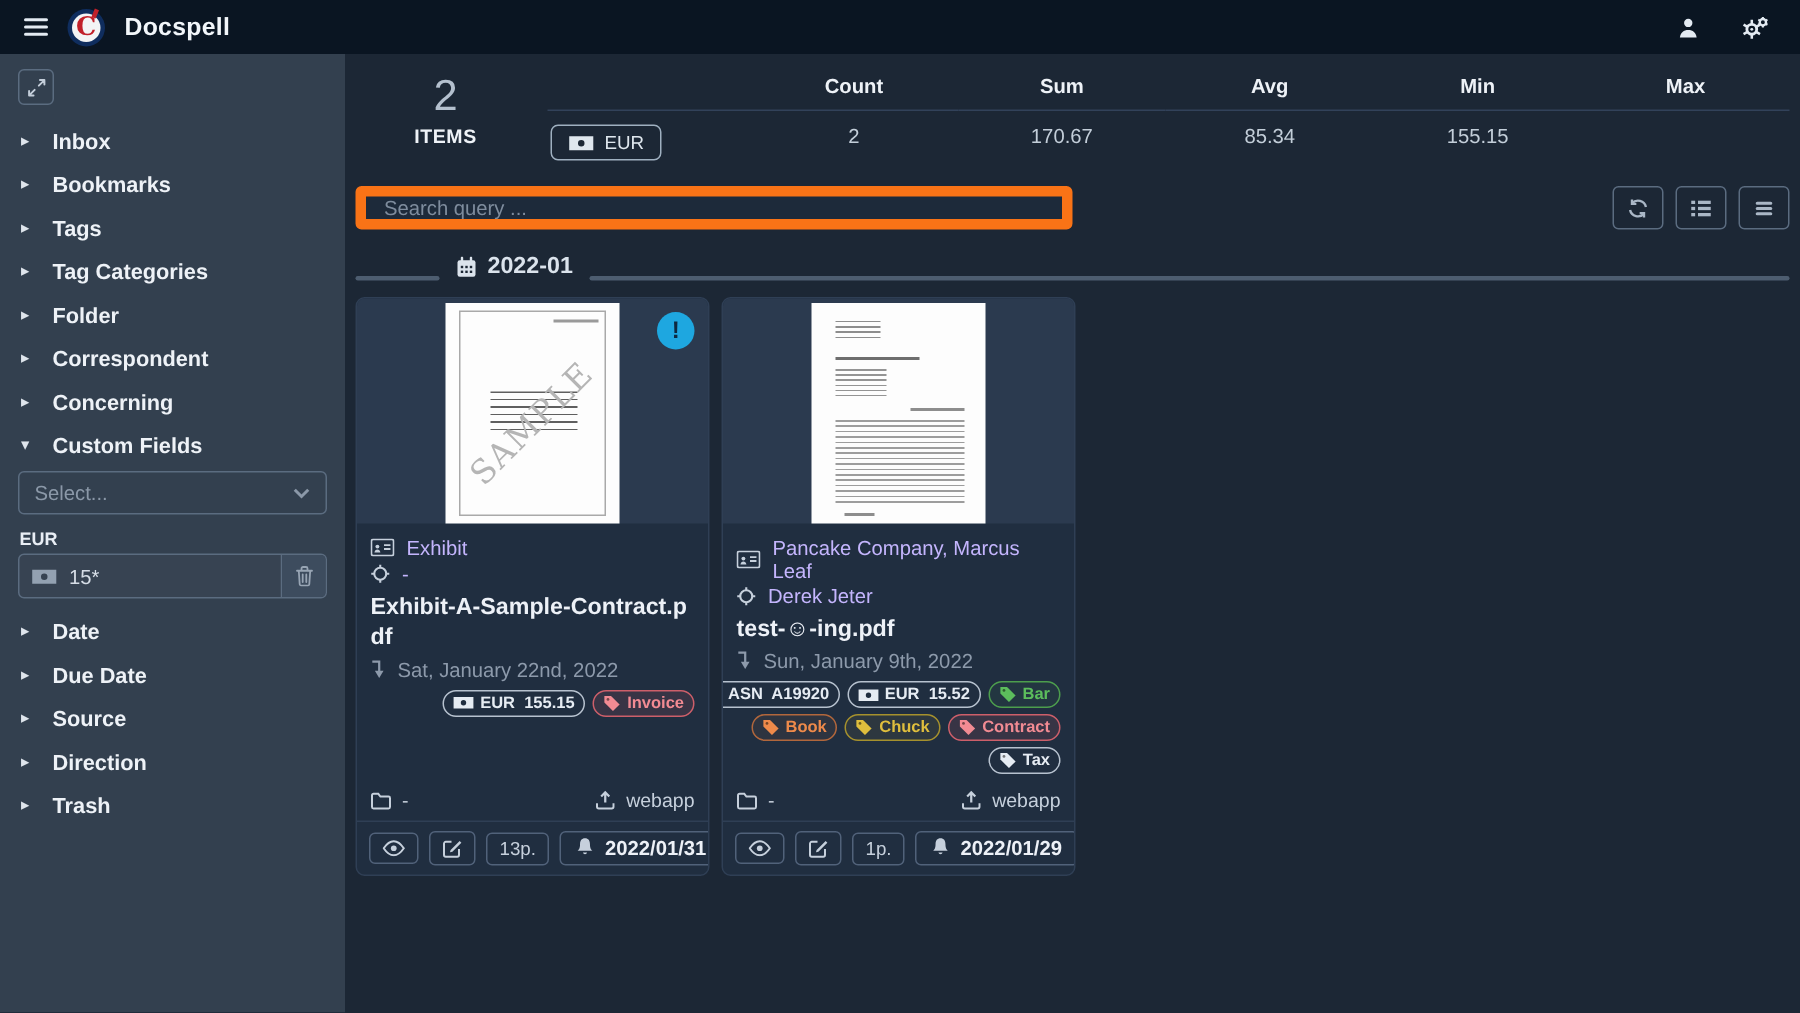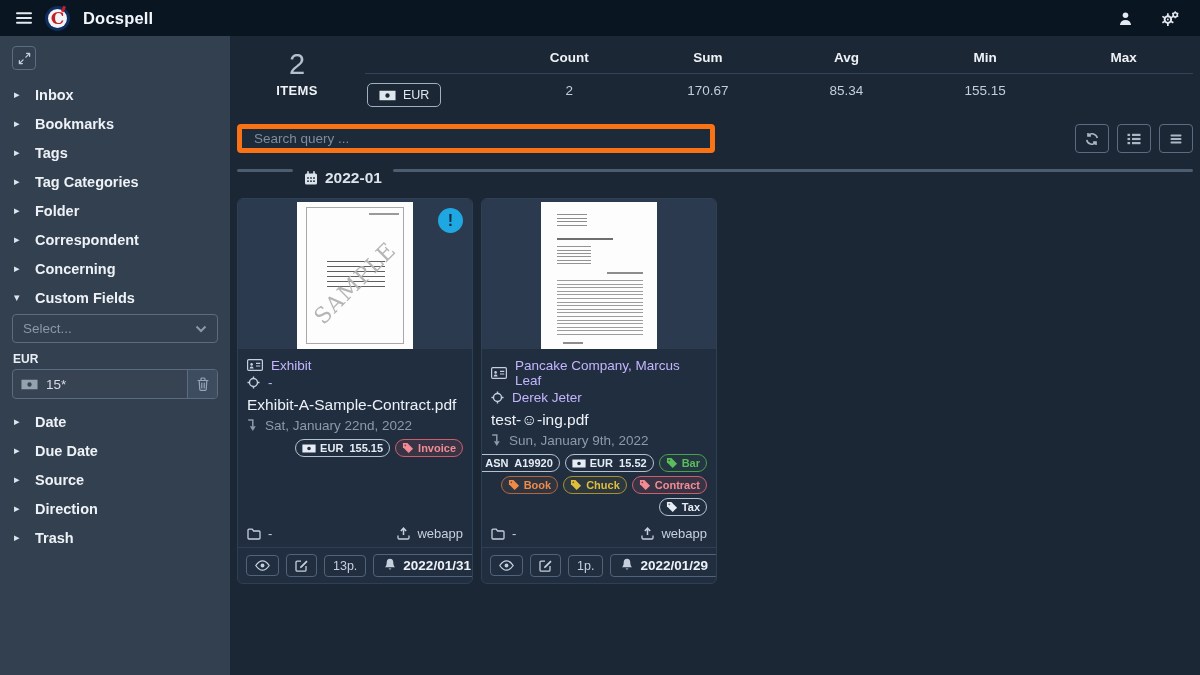--- a/index.html
+++ b/index.html
@@ -50,29 +50,29 @@
   .stats-table{flex:1;display:grid;grid-template-columns:135px repeat(5,1fr);margin-left:8px;}
   .stats-table .th{font-weight:bold;font-size:13.5px;color:#eef2f7;text-align:center;
     padding:4px 0 8px;border-bottom:1px solid #32425a;}
   .stats-table .td{font-size:13.5px;color:#c3ced9;text-align:center;padding:9px 0 4px;}
   .cell-first{text-align:left !important;padding-left:2px !important;}
   .pill{display:inline-flex;align-items:center;gap:7px;border:1px solid #9fb0c0;border-radius:5px;
     padding:4px 11px;font-size:12.5px;color:#dfe7ee;}
 
   
   .search-row{display:flex;justify-content:space-between;align-items:center;margin-top:13px;}
-  .search-input{width:478px;height:29px;background:#1d2a3a;border:5px solid #f97316;border-radius:4px;
+  .search-input{width:478px;height:29px;background:#1d2a3a;border:7px solid #f97316;border-radius:4px;
     padding:0 12px;color:#d6dde6;font-size:13.5px;font-family:inherit;outline:none;}
   .search-input::placeholder{color:#7e8c9d;}
   .tool-btns{display:flex;gap:8px;}
   .tool-btn{width:34px;height:29px;border:1px solid #5b6c80;border-radius:4px;display:flex;
     align-items:center;justify-content:center;color:#aab7c6;background:transparent;}
 
   
-  .group-divider{display:flex;align-items:flex-start;gap:11px;margin:16px 0 11px;}
+  .group-divider{display:flex;align-items:flex-end;gap:11px;margin:16px 0 11px;}
   .line-s{width:56px;height:3px;background:#4d5d70;border-radius:2px;}
   .line-l{flex:1;height:3px;background:#4d5d70;border-radius:2px;}
   .g-label{display:flex;gap:7px;align-items:center;font-weight:bold;font-size:15.5px;color:#dbe3ec;}
 
   
   .cards{display:flex;gap:8px;align-items:stretch;}
   .card{width:236px;border:1px solid #2f3f55;border-radius:6px;background:#202e40;overflow:hidden;
     display:flex;flex-direction:column;}
   .thumb{height:150px;background:#2b3a4f;position:relative;display:flex;justify-content:center;flex:0 0 auto;}
   .page{width:116px;height:147px;background:#fdfdfd;margin-top:3px;position:relative;overflow:hidden;}
@@ -93,21 +93,21 @@
   .p2-sign{position:absolute;top:140px;left:22px;width:20px;height:1.5px;background:#8d8d8d;}
   .alert-badge{position:absolute;top:9px;right:9px;width:25px;height:25px;border-radius:50%;
     background:#1ea7e0;color:#0e2940;display:flex;align-items:center;justify-content:center;
     font-weight:900;font-size:16px;}
   .alert-badge::after{content:"!";}
 
   .meta{padding:6px 9px 4px;}
   .mrow{display:flex;align-items:center;gap:8px;color:#c4b5fd;font-size:13.5px;margin:2.5px 0;}
   .mrow .ic{display:flex;color:#c6d0dc;flex:0 0 auto;}
   .mrow.muted,.mrow.muted .ic{color:#8d9aab;}
-  .card-title{font-weight:normal;font-size:15.5px;color:#edf1f7;margin:5px 0 3px;
+  .card-title{font-weight:bold;font-size:15.5px;color:#edf1f7;margin:5px 0 3px;
     word-break:break-all;line-height:1.32;}
   .badges{display:flex;flex-direction:column;gap:4px;margin-top:6px;justify-content:flex-end;}
   .badge-row{display:flex;justify-content:flex-end;gap:5px;}
   .badge{display:inline-flex;align-items:center;gap:4px;border:1px solid #b7c2cf;border-radius:11px;
     padding:2px 6px;font-weight:bold;font-size:11px;color:#e6ecf3;}
   .badge .t{white-space:pre;}
   .badge .ic{display:flex;}
   .badge.green{color:#5cbd5c;border-color:#4d9e4d;background:rgba(92,189,92,.06);}
   .badge.orange{color:#ee8a4a;border-color:#b2673c;background:rgba(238,138,74,.07);}
   .badge.yellow{color:#dfbe3d;border-color:#a6912d;background:rgba(223,190,61,.07);}

